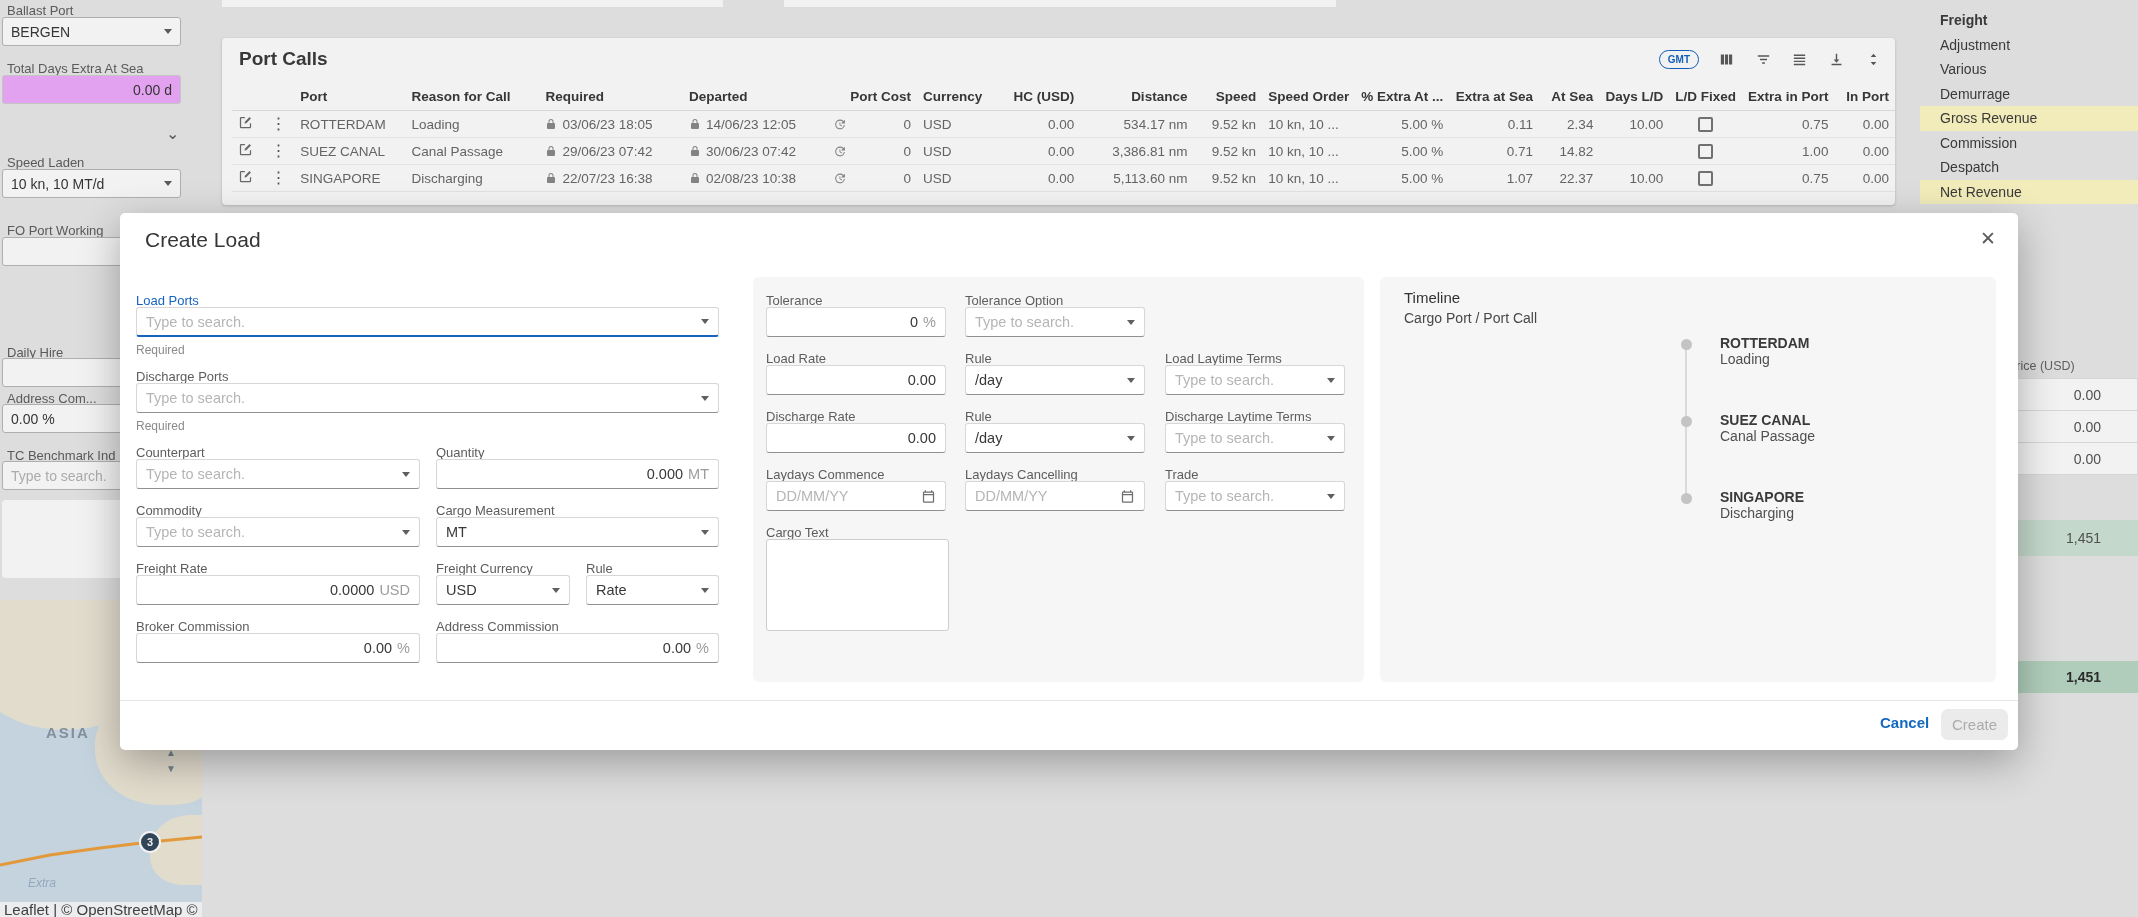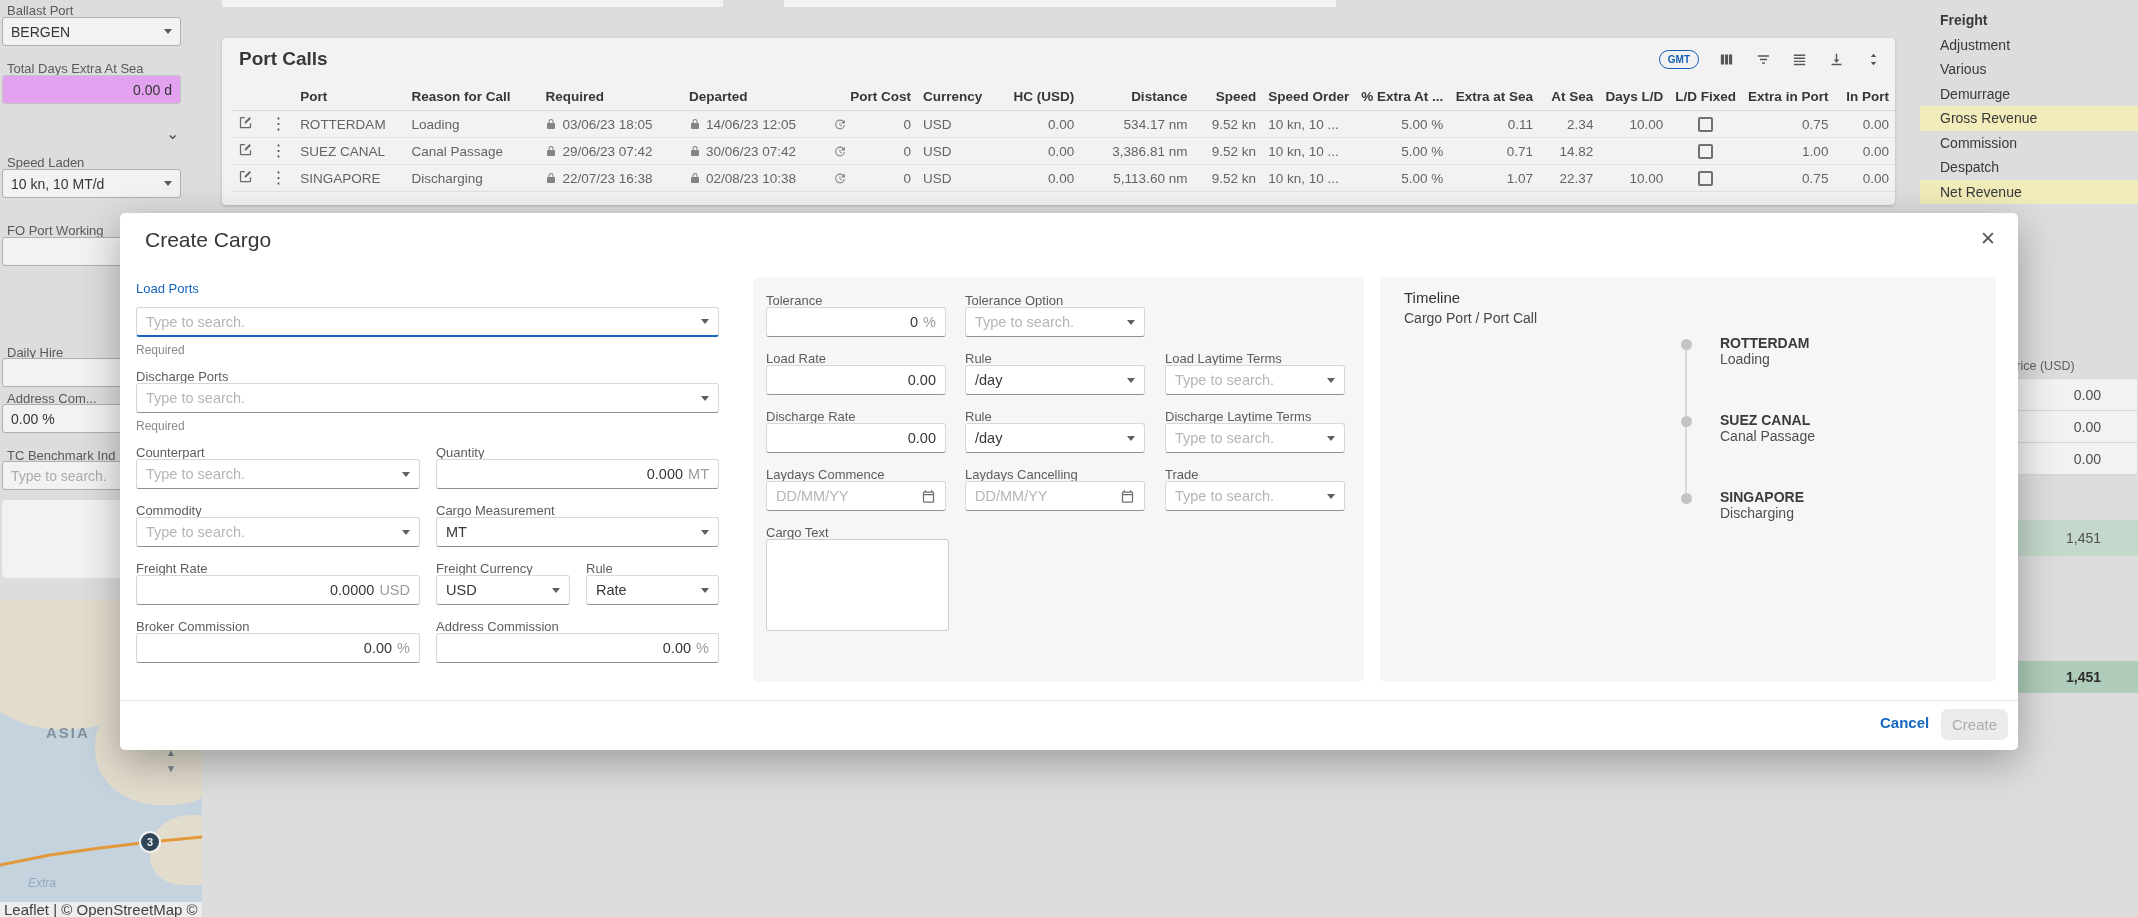--- a/index.html
+++ b/index.html
@@ -385,24 +385,24 @@
   <div class="price-hd">Price (USD)</div>
   <div class="price-cell" style="top:378px">0.00</div>
   <div class="price-cell" style="top:410px">0.00</div>
   <div class="price-cell" style="top:442px">0.00</div>
   <div class="price-cell green" style="top:520px;height:36px">1,451</div>
   <div class="price-cell green2" style="top:661px;height:32px">1,451</div>
 
   <div class="backdrop"></div>
 
   <div class="modal">
-    <div class="m-title">Create Cargo</div>
+    <div class="m-title">Create Load</div>
     <div class="m-close">✕</div>
 
-    <div class="f-label blue" style="left:16px;top:68px">Load Ports</div>
+    <div class="f-label blue" style="left:16px;top:80px">Load Ports</div>
     <div class="f-box focus" style="left:16px;top:94px;width:583px">
       <span class="ph">Type to search.</span>
       <span class="arrow"></span>
     </div>
     <div class="f-req" style="left:16px;top:130px">Required</div>
 
     <div class="f-label" style="left:16px;top:156px">Discharge Ports</div>
     <div class="f-box" style="left:16px;top:170px;width:583px">
       <span class="ph">Type to search.</span>
       <span class="arrow"></span>

